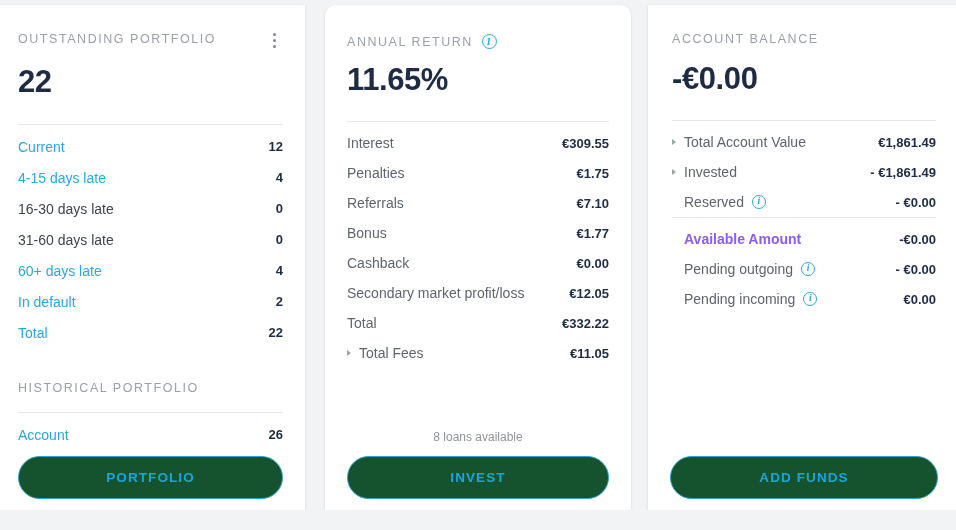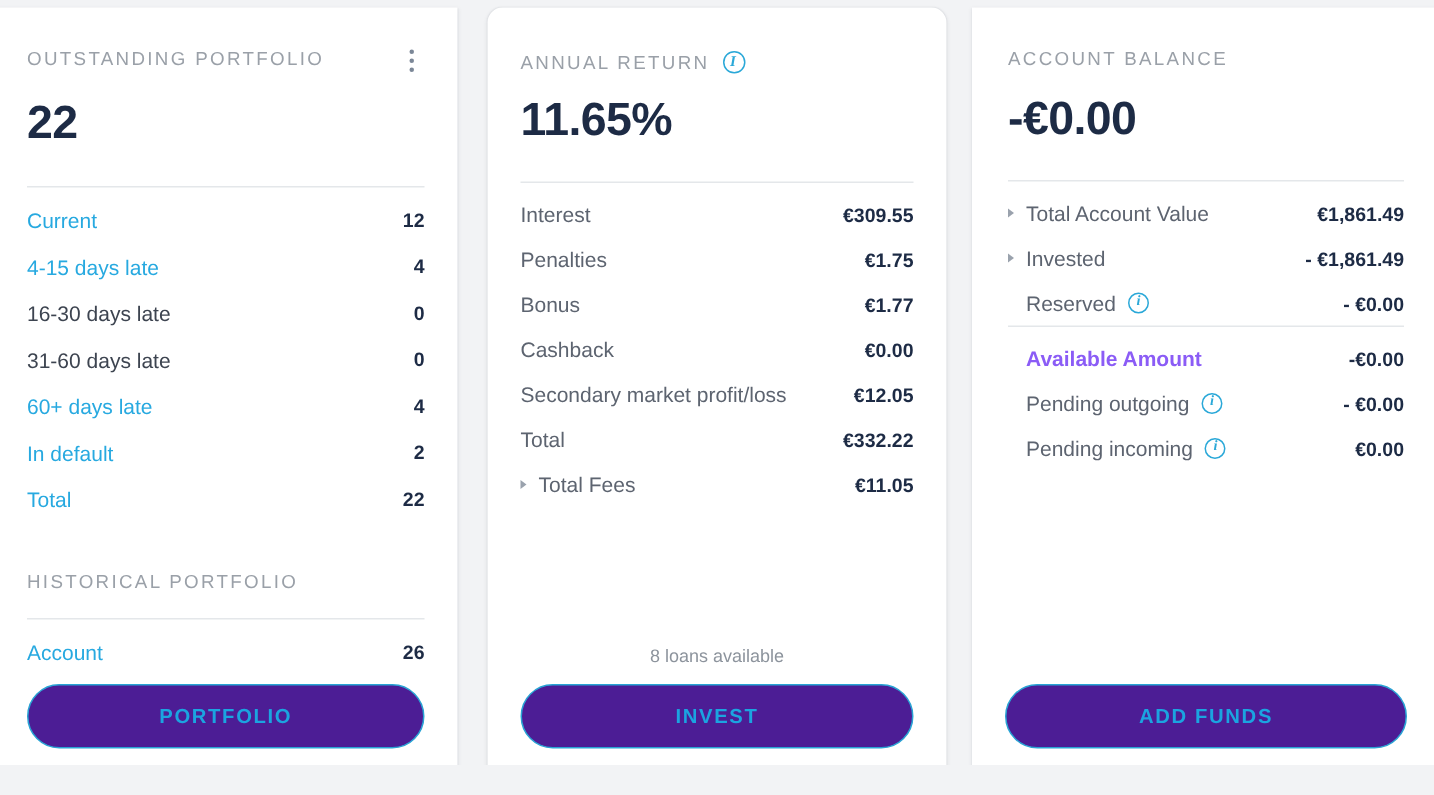--- a/index.html
+++ b/index.html
@@ -173,21 +173,21 @@
   .loans-note {
     font-size: 12px;
     color: #8d949d;
     margin-bottom: 12px;
   }
   .pill {
     width: 100%;
     height: 43px;
     border: 1px solid #29a3d4;
     border-radius: 22px;
-    background: #4c1d95;
+    background: #14532d;
     color: #1ba4e0;
     font-size: 13.5px;
     font-weight: 700;
     letter-spacing: 1.1px;
     font-family: "Liberation Sans", sans-serif;
     cursor: pointer;
     display: flex;
     align-items: center;
     justify-content: center;
   }
@@ -277,20 +277,24 @@
       <div class="rows">
         <div class="row">
           <span class="lbl">Interest</span>
           <span class="val">€309.55</span>
         </div>
         <div class="row">
           <span class="lbl">Penalties</span>
           <span class="val">€1.75</span>
         </div>
         <div class="row">
+          <span class="lbl">Referrals</span>
+          <span class="val">€7.10</span>
+        </div>
+        <div class="row">
           <span class="lbl">Bonus</span>
           <span class="val">€1.77</span>
         </div>
         <div class="row">
           <span class="lbl">Cashback</span>
           <span class="val">€0.00</span>
         </div>
         <div class="row">
           <span class="lbl">Secondary market profit/loss</span>
           <span class="val">€12.05</span>

